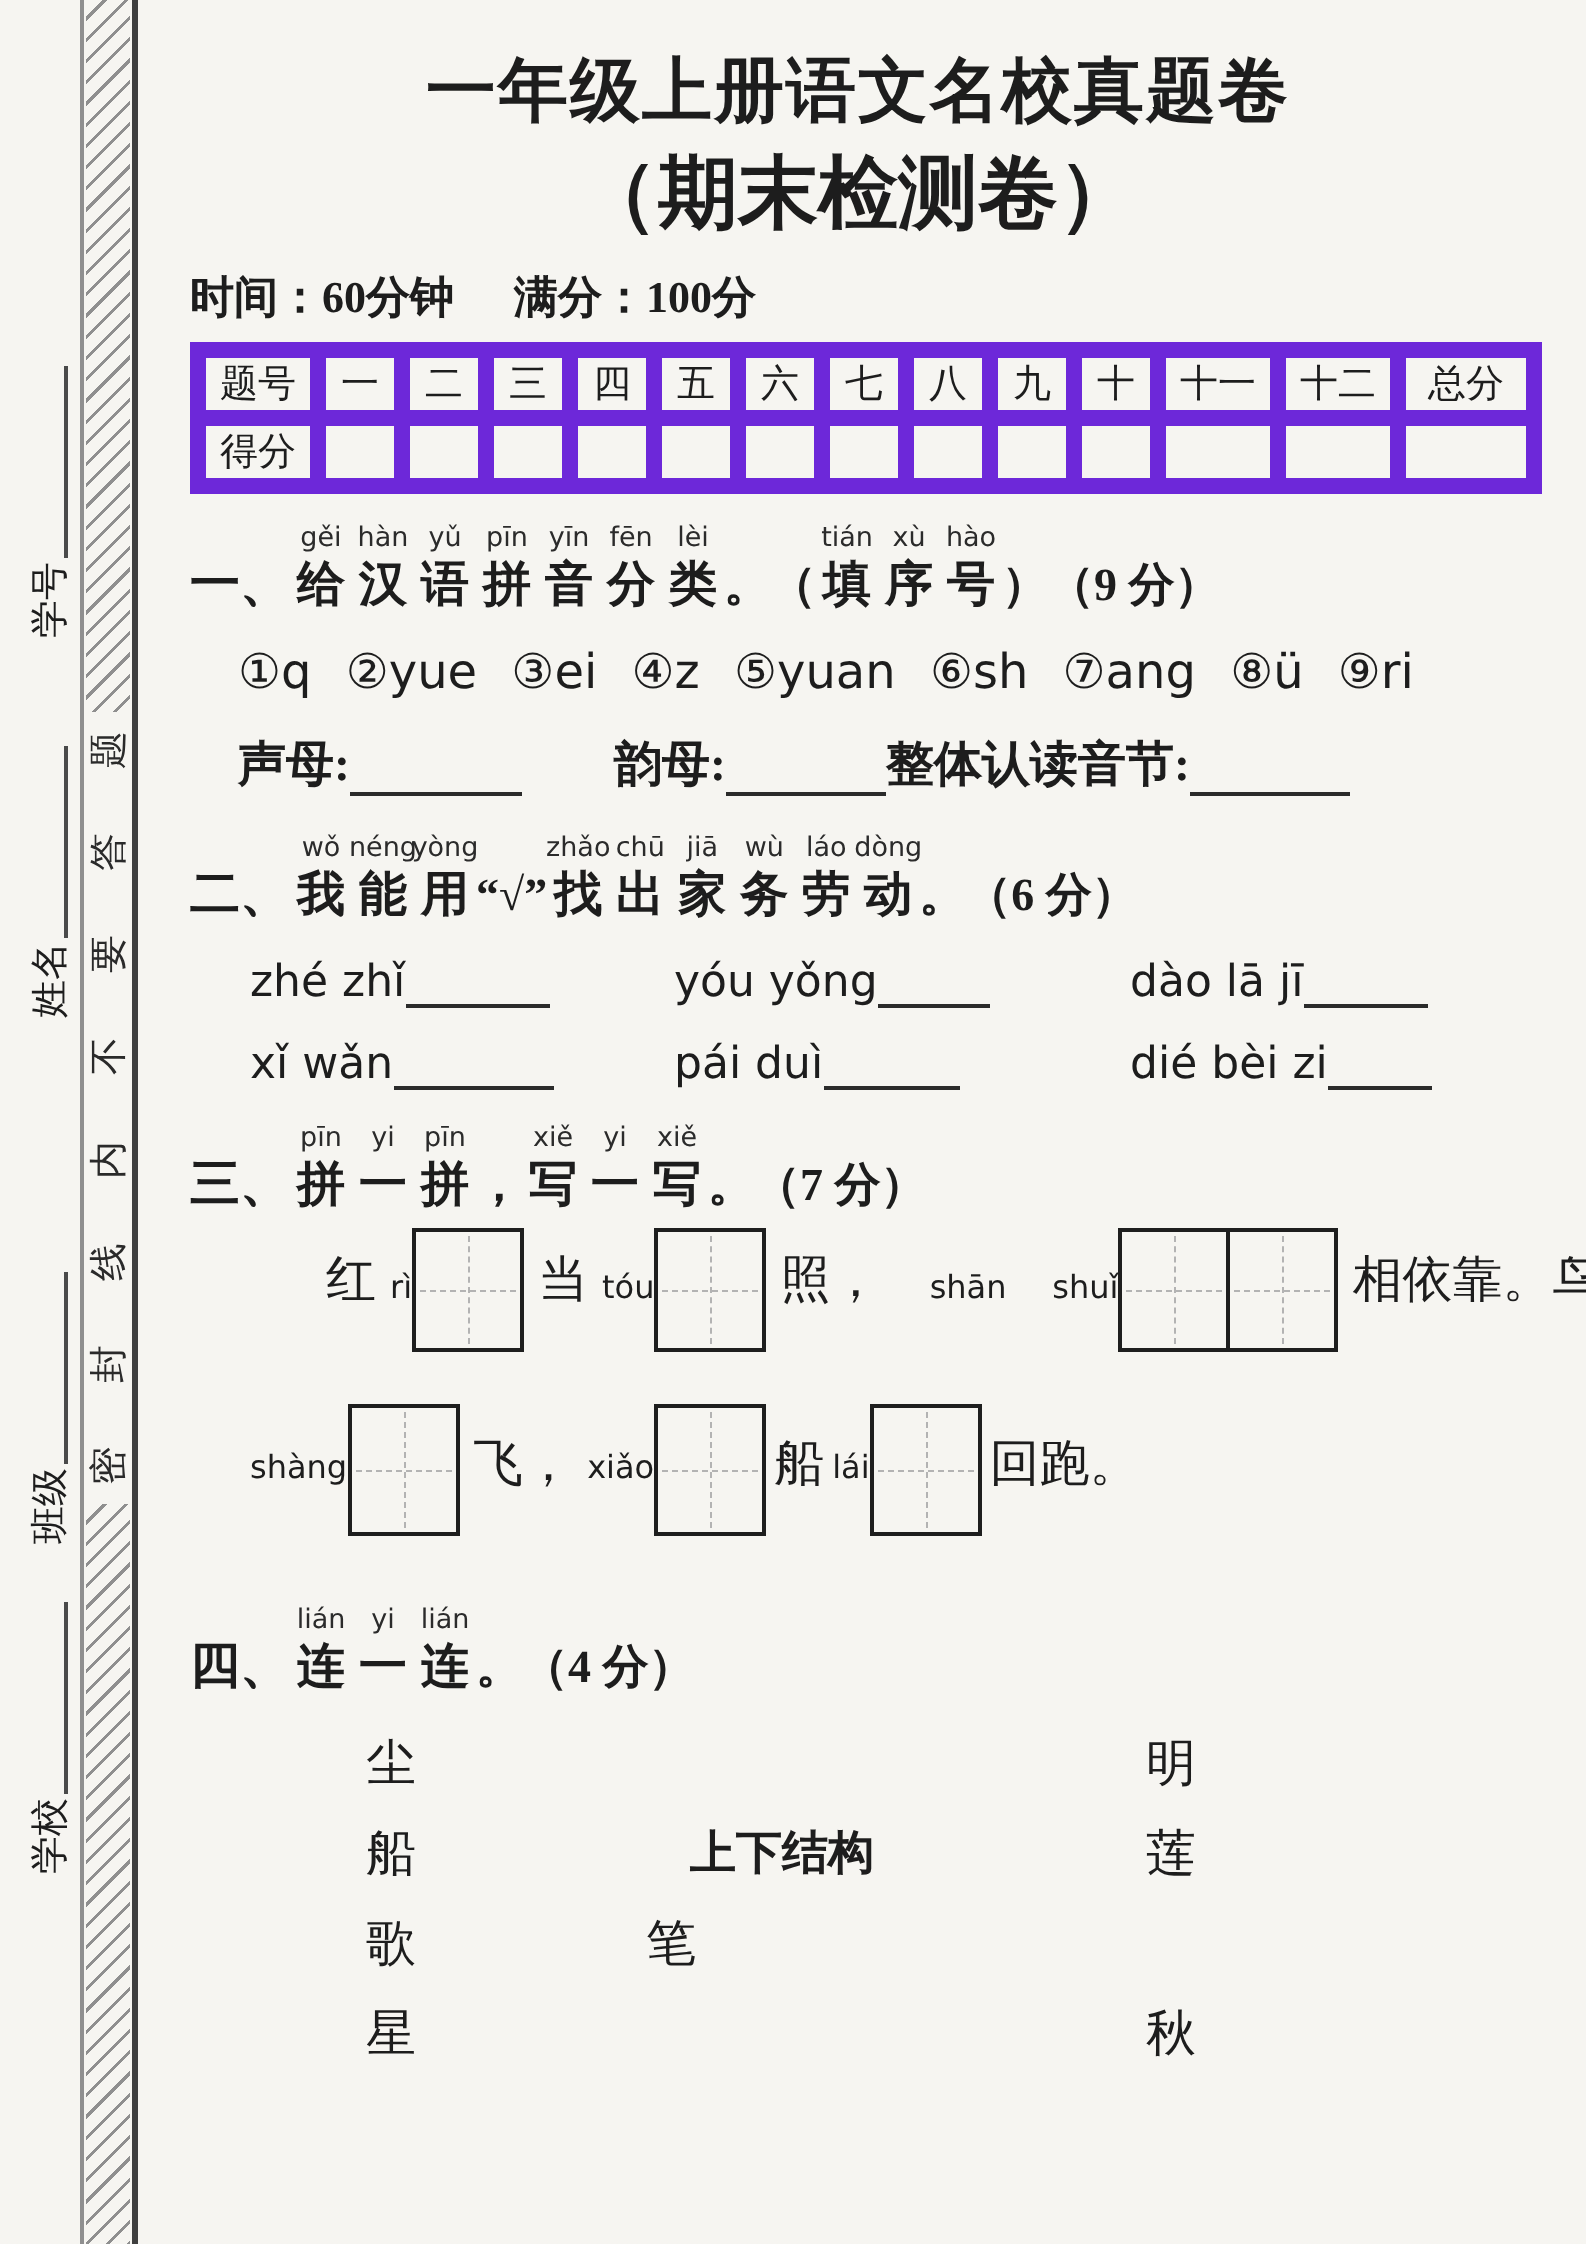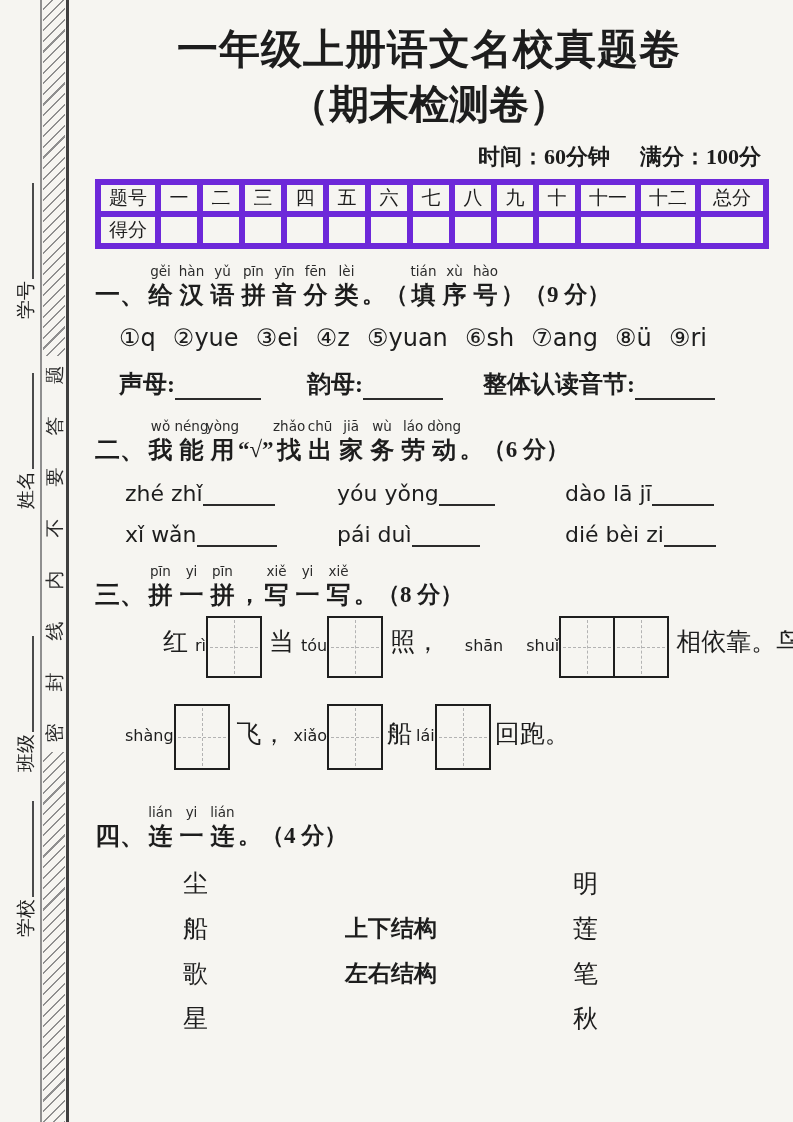--- a/index.html
+++ b/index.html
@@ -21,27 +21,27 @@
   .warn-col { position:absolute; left:42px; top:358px; width:24px; height:392px;
     display:flex; flex-direction:column; justify-content:space-between; align-items:center; padding:4px 0; }
   .warn-col span { font-size:19px; transform:rotate(-90deg); color:#2a2a2a; }
   .side-field { position:absolute; left:-57px; width:158px; height:30px;
     transform:rotate(-90deg); display:flex; align-items:flex-end; }
   .sf-label { font-size:19px; line-height:22px; white-space:nowrap; }
   .sf-line { width:96px; height:4px; border-bottom:2px solid #4a4a4a; margin:0 0 3px 2px; }
   .f-id { top:225px; } .f-name { top:415px; } .f-class { top:678px; } .f-school { top:843px; }
   
   .main { position:absolute; left:95px; top:0; width:668px; }
-  .title { margin-top:22px; text-align:center; font-size:41px; font-weight:800; letter-spacing:1px; }
+  .title { margin-top:22px; text-align:center; font-size:35px; font-weight:800; letter-spacing:1px; }
   .subtitle { text-align:center; font-size:40px; font-weight:800; }
-  .info-line { margin-top:10px; display:flex; justify-content:flex-end; gap:30px;
+  .info-line { margin-top:10px; display:flex; gap:30px;
     font-size:22px; font-weight:700; padding-right:2px; }
   
   table.score { margin-top:7px; width:668px; border-collapse:collapse; table-layout:fixed; }
-  table.score td { border:6px solid #6d28d9; height:31px; text-align:center;
+  table.score td { border:8px solid #6d28d9; height:31px; text-align:center;
     font-size:19px; padding:0; background:transparent; }
   
   .sec-head { display:flex; align-items:flex-end; }
   .hno { font-size:25px; font-weight:800; line-height:30px; white-space:nowrap; }
   .ru { width:31px; display:flex; flex-direction:column; align-items:center; }
   .ru .py { font-family:"DejaVu Sans", sans-serif; font-size:13.5px; line-height:17px; color:#2b2b2b; }
   .ru .ch { font-size:24px; font-weight:800; line-height:30px; }
   .hmid, .hsuf { font-size:23px; font-weight:800; line-height:30px; white-space:nowrap; }
   
   .opts { margin:14px 0 0 24px; width:588px; display:flex; justify-content:space-between;
@@ -229,21 +229,21 @@
     <span>⑥sh</span>
     <span>⑦ang</span>
     <span>⑧ü</span>
     <span>⑨ri</span>
   </div>
   <div class="blanks1">
     <span>声母:</span>
     <span class="bl" style="width:86px"></span>
     <span style="margin-left:46px">韵母:</span>
     <span class="bl" style="width:80px"></span>
-    <span style="margin-left:40px">整体认读音节:</span>
+    <span style="">整体认读音节:</span>
     <span class="bl" style="width:80px"></span>
   </div>
 
   <div class="sec-head mt18">
     <span class="hno">二、</span>
     <span class="ru">
         <span class="py">wǒ</span>
         <span class="ch">我</span>
       </span>
     <span class="ru">
@@ -330,21 +330,21 @@
         <span class="ch">写</span>
       </span>
     <span class="ru">
         <span class="py">yi</span>
         <span class="ch">一</span>
       </span>
     <span class="ru">
         <span class="py">xiě</span>
         <span class="ch">写</span>
       </span>
-    <span class="hsuf">。（8 分）</span>
+    <span class="hsuf">。（7 分）</span>
   </div>
 
   <div class="fill-line fl1">
     <span class="ft" style="margin-left:0">红</span>
     <span class="boxunit">
       <span class="bpy">rì</span>
       <span class="tz"></span>
     </span>
     <span class="ft">当</span>
     <span class="boxunit">
@@ -410,21 +410,20 @@
     <span class="c2"></span>
     <span class="c3">明</span>
   </div>
   <div class="s4row">
     <span class="c1">船</span>
     <span class="c2">上下结构</span>
     <span class="c3">莲</span>
   </div>
   <div class="s4row">
     <span class="c1">歌</span>
-    <span class="c2">左右结构</span>
     <span class="c3">笔</span>
   </div>
   <div class="s4row">
     <span class="c1">星</span>
     <span class="c2"></span>
     <span class="c3">秋</span>
   </div>
 
 </div>
 

